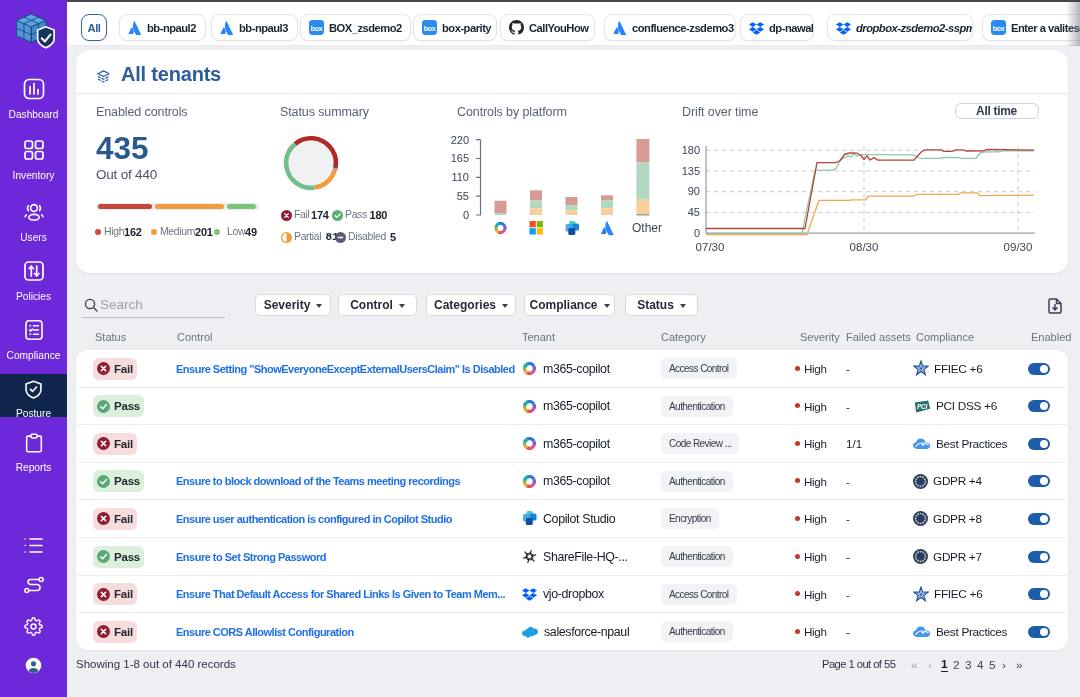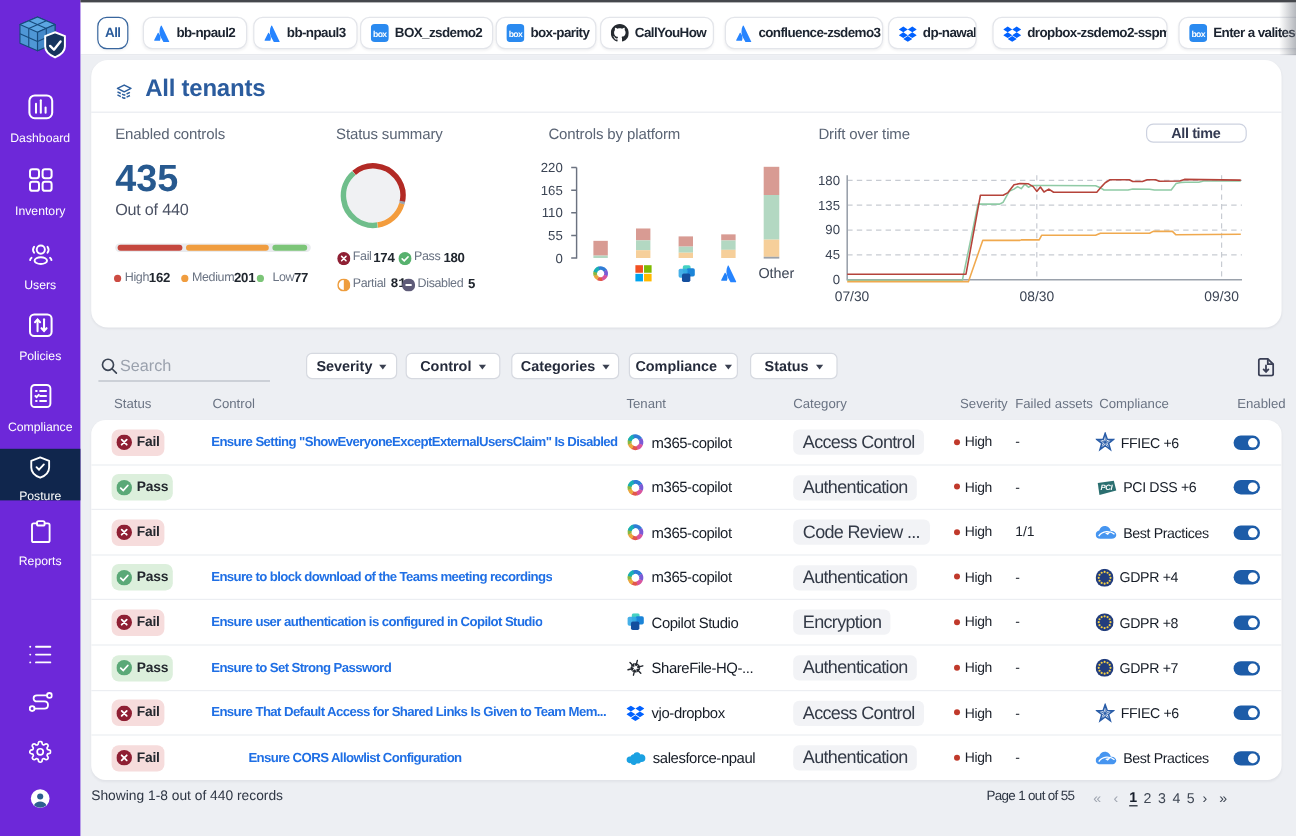--- a/index.html
+++ b/index.html
@@ -41,21 +41,21 @@
 #tablecard { left:76px; top:350px; width:992px; height:300px; background:#fff; border-radius:12px; box-shadow:0 1px 2px rgba(16,24,40,.05); overflow:hidden; }
 .row { position:absolute; left:0; width:992px; border-bottom:1px solid #eceef2; }
 .row .cell { height:100%; }
 .row:last-child { border-bottom:none; }
 .cell { position:absolute; top:0; height:37px; display:flex; align-items:center; }
 .pill { border-radius:6px; height:22px; display:flex; align-items:center; gap:4px; padding:0 4px; font-size:11.5px; font-weight:700; letter-spacing:-0.2px; color:#23272e; }
 .pill-fail { background:#f6dcdc; }
 .pill-pass { background:#dcefdc; }
 .link { font-size:11px; font-weight:700; letter-spacing:-0.5px; color:#1f6fe5; white-space:nowrap; max-width:342px; overflow:hidden; }
 .tenant { font-size:12.4px; font-weight:400; letter-spacing:-0.35px; color:#161c26; gap:6px; }
-.cat { background:#f2f3f6; border-radius:5px; height:21px; display:flex; align-items:center; padding:0 8px; font-size:15px; letter-spacing:-0.55px; color:#333a47; white-space:nowrap; }
+.cat { background:#f2f3f6; border-radius:5px; height:21px; display:flex; align-items:center; padding:0 8px; font-size:10px; letter-spacing:-0.55px; color:#333a47; white-space:nowrap; }
 .sev { font-size:11.6px; font-weight:400; letter-spacing:-0.3px; color:#1c212b; }
 .fa { font-size:11.6px; font-weight:400; color:#1c212b; }
 .comp { font-size:11.8px; font-weight:400; letter-spacing:-0.3px; color:#161c26; gap:5px; white-space:nowrap; }
 .toggle { width:22px; height:12px; border-radius:6px; background:#1d5ca8; position:relative; }
 .toggle:after { content:""; position:absolute; right:2px; top:2px; width:8px; height:8px; border-radius:50%; background:#fff; }
 
 
 #footer-left { left:76px; top:658px; font-size:11.5px; color:#2e3644; }
 #pageinfo { left:822px; top:658px; font-size:11.2px; letter-spacing:-0.55px; color:#2e3644; }
 .pg { position:absolute; top:657.5px; font-size:11.8px; color:#3f4754; }
@@ -85,21 +85,21 @@
     <div class="chip" style="left:433px; width:95px;"><svg width="15" height="15" viewBox="0 0 16 16">
           <path fill="#24292f" d="M8 0C3.58 0 0 3.58 0 8c0 3.54 2.29 6.53 5.47 7.59.4.07.55-.17.55-.38 0-.19-.01-.82-.01-1.49-2.01.37-2.53-.49-2.69-.94-.09-.23-.48-.94-.82-1.13-.28-.15-.68-.52-.01-.53.63-.01 1.08.58 1.23.82.72 1.21 1.87.87 2.33.66.07-.52.28-.87.51-1.07-1.78-.2-3.64-.89-3.64-3.95 0-.87.31-1.59.82-2.15-.08-.2-.36-1.02.08-2.12 0 0 .67-.21 2.2.82.64-.18 1.32-.27 2-.27s1.36.09 2 .27c1.53-1.04 2.2-.82 2.2-.82.44 1.1.16 1.92.08 2.12.51.56.82 1.27.82 2.15 0 3.07-1.87 3.75-3.65 3.95.29.25.54.73.54 1.48 0 1.07-.01 1.93-.01 2.2 0 .21.15.46.55.38A8.01 8.01 0 0 0 16 8c0-4.42-3.58-8-8-8z"></path>
         </svg>CallYouHow</div>
     <div class="chip" style="left:537px; width:132px;"><svg width="14" height="14" viewBox="0 0 24 24">
           <path fill="#2684FF" d="M7.1 11.2c-.35-.37-.9-.35-1.17.12L.9 21.3c-.25.5.11 1.08.67 1.08h7c.23 0 .44-.13.54-.34 1.52-3.12.6-7.87-2.01-10.84z"></path>
           <path fill="#2684FF" d="M11.4.6c-.25-.38-.83-.38-1.04.04-2.8 5.54-2.6 11.68.32 17.2l3.38 6.2c.1.2.31.33.54.33h7c.56 0 .92-.59.67-1.08L11.4.6z"></path>
         </svg>confluence-zsdemo3</div>
     <div class="chip" style="left:673px; width:74px;"><svg width="15" height="14" viewBox="0 0 24 22.4">
           <path fill="#0061FF" d="M6 1.807L0 5.629l6 3.822 6.001-3.822L6 1.807zM18 1.807l-6 3.822 6 3.822 6-3.822-6-3.822zM0 13.274l6 3.822 6.001-3.822L6 9.452l-6 3.822zM18 9.452l-6 3.822 6 3.822 6-3.822-6-3.822zM6 18.371l6.001 3.822 6-3.822-6-3.822L6 18.371z"></path>
         </svg>dp-nawal</div>
-    <div class="chip" style="left:760px; width:146px;"><svg width="15" height="14" viewBox="0 0 24 22.4">
+    <div class="chip" style="left:760px; width:146px;font-style:italic;"><svg width="15" height="14" viewBox="0 0 24 22.4">
           <path fill="#0061FF" d="M6 1.807L0 5.629l6 3.822 6.001-3.822L6 1.807zM18 1.807l-6 3.822 6 3.822 6-3.822-6-3.822zM0 13.274l6 3.822 6.001-3.822L6 9.452l-6 3.822zM18 9.452l-6 3.822 6 3.822 6-3.822-6-3.822zM6 18.371l6.001 3.822 6-3.822-6-3.822L6 18.371z"></path>
         </svg>dropbox-zsdemo2-sspm</div>
     <div class="chip" style="left:915px; width:165px;"><svg width="15" height="15" viewBox="0 0 15 15">
           <rect width="15" height="15" rx="3.4" fill="#2a8af0"></rect>
           <text x="7.5" y="10.6" font-size="7.2" font-weight="bold" fill="#fff" text-anchor="middle" font-family="Liberation Sans, sans-serif">box</text>
         </svg>Enter a valitesd</div>
   </div>
   <div class="abs" id="topfade"></div>
   <div class="abs" id="sidebar">
 
@@ -233,21 +233,21 @@
       <div class="abs" style="left:131px; top:1px; width:29px; height:5px; border-radius:3px; background:#7cc578;"></div>
     </div>
     <span class="dot abs" style="left:19px; top:179px; background:#cc4b42;"></span>
     <div class="leg" style="left:28px; top:175.5px;">High</div>
       <div class="lgv" style="left:48px; top:175.5px;">162</div>
     <span class="dot abs" style="left:75px; top:179px; background:#f09d3f;"></span>
     <div class="leg" style="left:84px; top:175.5px;">Medium</div>
       <div class="lgv" style="left:119px; top:175.5px;">201</div>
     <span class="dot abs" style="left:138px; top:179px; background:#7cc578;"></span>
     <div class="leg" style="left:151px; top:175.5px;">Low</div>
-      <div class="lgv" style="left:169px; top:175.5px;">77</div>
+      <div class="lgv" style="left:169px; top:175.5px;">49</div>
 
     <div class="panel-label" style="left:204px; top:55px;">Status summary</div>
     <svg class="abs" style="left:207px; top:85px;" width="56" height="56" viewBox="0 0 56 56">
       <circle cx="28" cy="28" r="22.5" fill="#f0f1f3"></circle>
       <g fill="none" stroke-width="4.6">
         <circle cx="28" cy="28" r="24.8" stroke="#b22a25" stroke-dasharray="61.5 94.3" transform="rotate(230 28 28)"></circle>
         <circle cx="28" cy="28" r="24.8" stroke="#9aa5b1" stroke-dasharray="2.4 153.4" transform="rotate(11 28 28)"></circle>
         <circle cx="28" cy="28" r="24.8" stroke="#f39c3d" stroke-dasharray="28.3 127.5" transform="rotate(16 28 28)"></circle>
         <circle cx="28" cy="28" r="24.8" stroke="#6fbe8b" stroke-dasharray="63.7 92.1" transform="rotate(82 28 28)"></circle>
       </g>
@@ -656,21 +656,21 @@
           <div class="toggle"></div>
         </div>
 </div>
 <div class="row" style="top:263px; height:37px;">
   <div class="cell" style="left:17px;">
           <div class="pill pill-fail"><svg width="13" height="13" viewBox="0 0 13 13">
               <circle cx="6.5" cy="6.5" r="6.5" fill="#8e1f33"></circle>
               <path d="M4.4 4.4 L8.6 8.6 M8.6 4.4 L4.4 8.6" stroke="#fff" stroke-width="1.5" stroke-linecap="round"></path>
             </svg>Fail</div>
         </div>
-  <div class="cell link" style="left:100px;margin-left:31px;">Ensure CORS Allowlist Configuration</div>
+  <div class="cell link" style="left:100px;">Ensure CORS Allowlist Configuration</div>
   <div class="cell tenant" style="left:446px;"><svg width="16" height="12" viewBox="0 0 23 16">
             <path fill="#1ba1e2" d="M9.6 1.6c1.3-1.1 3.2-1.4 4.9-.6 1 .5 1.8 1.3 2.2 2.3 .5-.2 1-.3 1.5-.3 2.6 0 4.8 2.1 4.8 4.7 0 2.6-2.2 4.7-4.8 4.7l-1-.1c-.6 1.1-1.8 1.9-3.1 1.9-.6 0-1.2-.2-1.7-.4-.7 1.3-2 2.2-3.6 2.2-1.7 0-3.1-1-3.7-2.4l-1.1.1C1.8 13.7 0 11.9 0 9.7c0-2.2 1.8-4 4-4l.9.1C5.4 4.2 6.9 3 8.7 3Z"></path>
           </svg>salesforce-npaul</div>
   <div class="cell" style="left:585px;">
           <span class="cat">Authentication</span>
         </div>
   <div class="cell sev" style="left:719px;"><span class="dot" style="background:#c0392b; width:5px; height:5px;"></span>High</div>
   <div class="cell fa" style="left:770px;">-</div>
   <div class="cell comp" style="left:837px;"><svg width="18" height="13" viewBox="0 0 24 16">
             <path fill="#4695f0" d="M5.2 15.3 C2.3 15.3 0 13.4 0 10.8 c0-2.3 1.7-4.2 4-4.6 C4.7 3.3 7.2 1.2 10.2 1.2 c3.4 0 6.2 2.5 6.6 5.6 .3-.1 .7-.1 1-.1 2.9 0 5.2 1.9 5.2 4.4 0 2.4-2.3 4.2-5.2 4.2 Z"></path>

